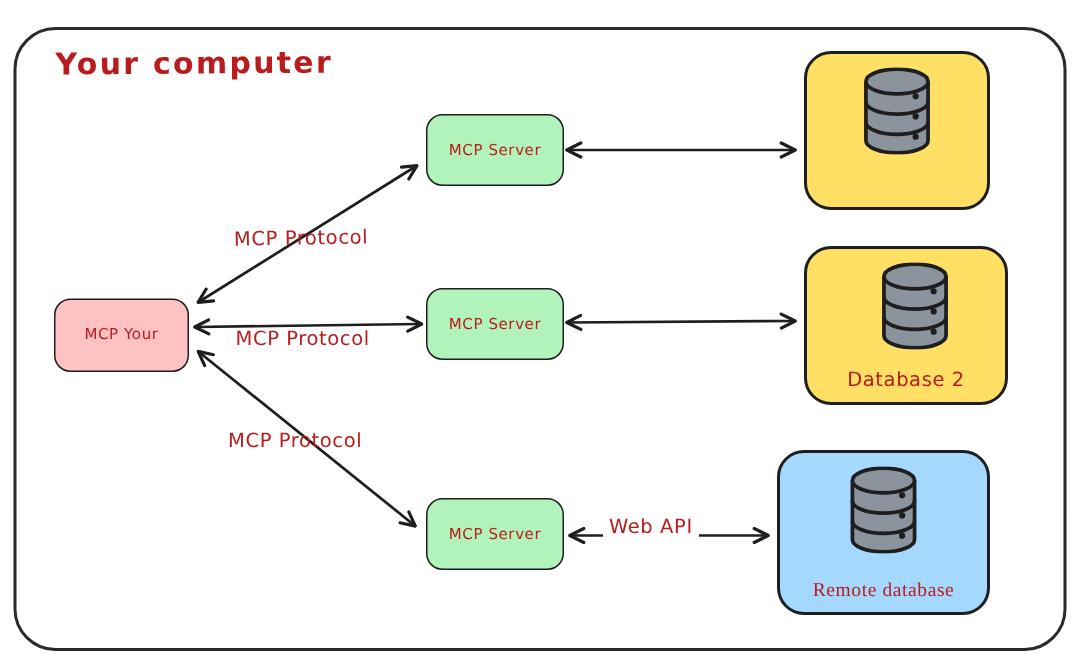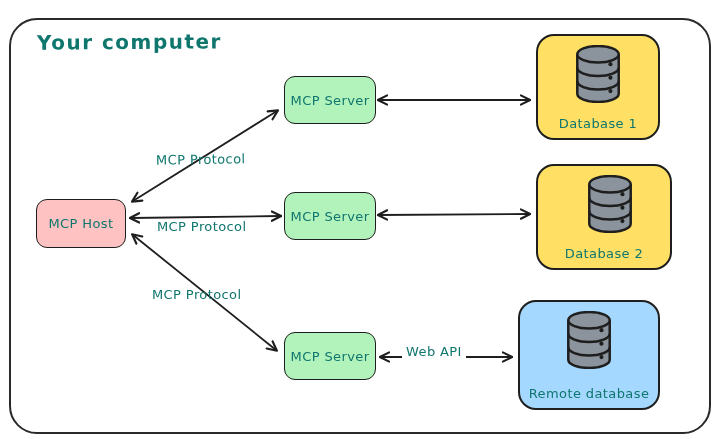--- a/index.html
+++ b/index.html
@@ -1,33 +1,33 @@
 <!DOCTYPE html>
 <html><head>
 <meta charset="utf-8">
 <style>
   html,body { margin:0; padding:0; background:#ffffff; }
   .canvas {
     position:relative; width:720px; height:441px; overflow:hidden;
-    font-family:"DejaVu Sans", sans-serif; color:#0f766e; background:#ffffff;
+    font-family:"DejaVu Sans", sans-serif; color:#b91c1c; background:#ffffff;
   }
   .boundary {
     position:absolute; left:9px; top:18px; width:698px; height:412px;
     border:2px solid #2a2a2a; border-radius:28px; background:#ffffff;
   }
   .boundary-label {
     position:absolute; left:26px; top:10px;
     font-size:20px; letter-spacing:1.5px; font-weight:600;
     transform:rotate(-0.4deg);
   }
   .arrows { position:absolute; left:0; top:0; width:720px; height:441px; }
   .node {
     position:absolute; display:flex; align-items:center; justify-content:center;
     border:1.8px solid #1e1e1e; border-radius:11px;
-    font-size:13px; letter-spacing:0.4px; text-align:center;
+    font-size:10px; letter-spacing:0.4px; text-align:center;
   }
   .host   { left:36px;  top:199px; width:88px; height:47px; }
   .srv1   { left:284px; top:76px;  width:90px; height:46px; }
   .srv2   { left:284px; top:192px; width:90px; height:46px; }
   .srv3   { left:284px; top:332px; width:90px; height:46px; }
   .db {
     position:absolute; border:2px solid #1e1e1e; border-radius:18px;
     display:flex; flex-direction:column; align-items:center;
   }
   .db1    { left:536px; top:34px;  width:120px; height:102px; }
@@ -63,21 +63,21 @@
     </defs>
     <line x1="133" y1="201" x2="277" y2="111" stroke="#1e1e1e" stroke-width="1.8" marker-start="url(#ah)" marker-end="url(#ah)"></line>
     <line x1="131" y1="218" x2="280" y2="216" stroke="#1e1e1e" stroke-width="1.8" marker-start="url(#ah)" marker-end="url(#ah)"></line>
     <line x1="133" y1="235" x2="276" y2="350" stroke="#1e1e1e" stroke-width="1.8" marker-start="url(#ah)" marker-end="url(#ah)"></line>
     <line x1="379" y1="100" x2="529" y2="100" stroke="#1e1e1e" stroke-width="1.8" marker-start="url(#ah)" marker-end="url(#ah)"></line>
     <line x1="379" y1="215" x2="529" y2="214" stroke="#1e1e1e" stroke-width="1.8" marker-start="url(#ah)" marker-end="url(#ah)"></line>
     <line x1="381" y1="357" x2="511" y2="357" stroke="#1e1e1e" stroke-width="1.8" marker-start="url(#ah)" marker-end="url(#ah)"></line>
   </svg>
 
   <div class="node host" style="background-color: rgb(255, 194, 194);">
-    <span>MCP Host</span>
+    <span>MCP Your</span>
   </div>
 
   <div class="node srv1" style="background-color: rgb(178, 242, 187);">
     <span>MCP Server</span>
   </div>
   <div class="node srv2" style="background-color: rgb(178, 242, 187);">
     <span>MCP Server</span>
   </div>
   <div class="node srv3" style="background-color: rgb(178, 242, 187);">
     <span>MCP Server</span>
@@ -86,37 +86,36 @@
   <div class="db db1" style="background-color: rgb(255, 224, 101);">
     <svg class="db-icon" width="50" height="58" viewBox="0 0 48 56" xmlns="http://www.w3.org/2000/svg">
       <path d="M4 9 L4 47 A20 8 0 0 0 44 47 L44 9" fill="#8b949c" stroke="#1e1e1e" stroke-width="2.4"></path>
       <ellipse cx="24" cy="9" rx="20" ry="8" fill="#8b949c" stroke="#1e1e1e" stroke-width="2.4"></ellipse>
       <path d="M4 22 A20 8 0 0 0 44 22" fill="none" stroke="#1e1e1e" stroke-width="2.4"></path>
       <path d="M4 35 A20 8 0 0 0 44 35" fill="none" stroke="#1e1e1e" stroke-width="2.4"></path>
       <circle cx="36" cy="18.5" r="2" fill="#1e1e1e"></circle>
       <circle cx="36" cy="31.5" r="2" fill="#1e1e1e"></circle>
       <circle cx="36" cy="44.5" r="2" fill="#1e1e1e"></circle>
     </svg>
-    <span class="db-label">Database 1</span>
   </div>
 
   <div class="db db2" style="background-color: rgb(255, 224, 101);">
     <svg class="db-icon" width="50" height="58" viewBox="0 0 48 56" xmlns="http://www.w3.org/2000/svg">
       <path d="M4 9 L4 47 A20 8 0 0 0 44 47 L44 9" fill="#8b949c" stroke="#1e1e1e" stroke-width="2.4"></path>
       <ellipse cx="24" cy="9" rx="20" ry="8" fill="#8b949c" stroke="#1e1e1e" stroke-width="2.4"></ellipse>
       <path d="M4 22 A20 8 0 0 0 44 22" fill="none" stroke="#1e1e1e" stroke-width="2.4"></path>
       <path d="M4 35 A20 8 0 0 0 44 35" fill="none" stroke="#1e1e1e" stroke-width="2.4"></path>
       <circle cx="36" cy="18.5" r="2" fill="#1e1e1e"></circle>
       <circle cx="36" cy="31.5" r="2" fill="#1e1e1e"></circle>
       <circle cx="36" cy="44.5" r="2" fill="#1e1e1e"></circle>
     </svg>
     <span class="db-label">Database 2</span>
   </div>
 
-  <div class="db dbr" style="background-color: rgb(165, 216, 255);">
+  <div class="db dbr" style="background-color: rgb(165, 216, 255); font-family: Liberation Serif, serif;">
     <svg class="db-icon" width="50" height="58" viewBox="0 0 48 56" xmlns="http://www.w3.org/2000/svg">
       <path d="M4 9 L4 47 A20 8 0 0 0 44 47 L44 9" fill="#8b949c" stroke="#1e1e1e" stroke-width="2.4"></path>
       <ellipse cx="24" cy="9" rx="20" ry="8" fill="#8b949c" stroke="#1e1e1e" stroke-width="2.4"></ellipse>
       <path d="M4 22 A20 8 0 0 0 44 22" fill="none" stroke="#1e1e1e" stroke-width="2.4"></path>
       <path d="M4 35 A20 8 0 0 0 44 35" fill="none" stroke="#1e1e1e" stroke-width="2.4"></path>
       <circle cx="36" cy="18.5" r="2" fill="#1e1e1e"></circle>
       <circle cx="36" cy="31.5" r="2" fill="#1e1e1e"></circle>
       <circle cx="36" cy="44.5" r="2" fill="#1e1e1e"></circle>
     </svg>
     <span class="db-label">Remote database</span>

